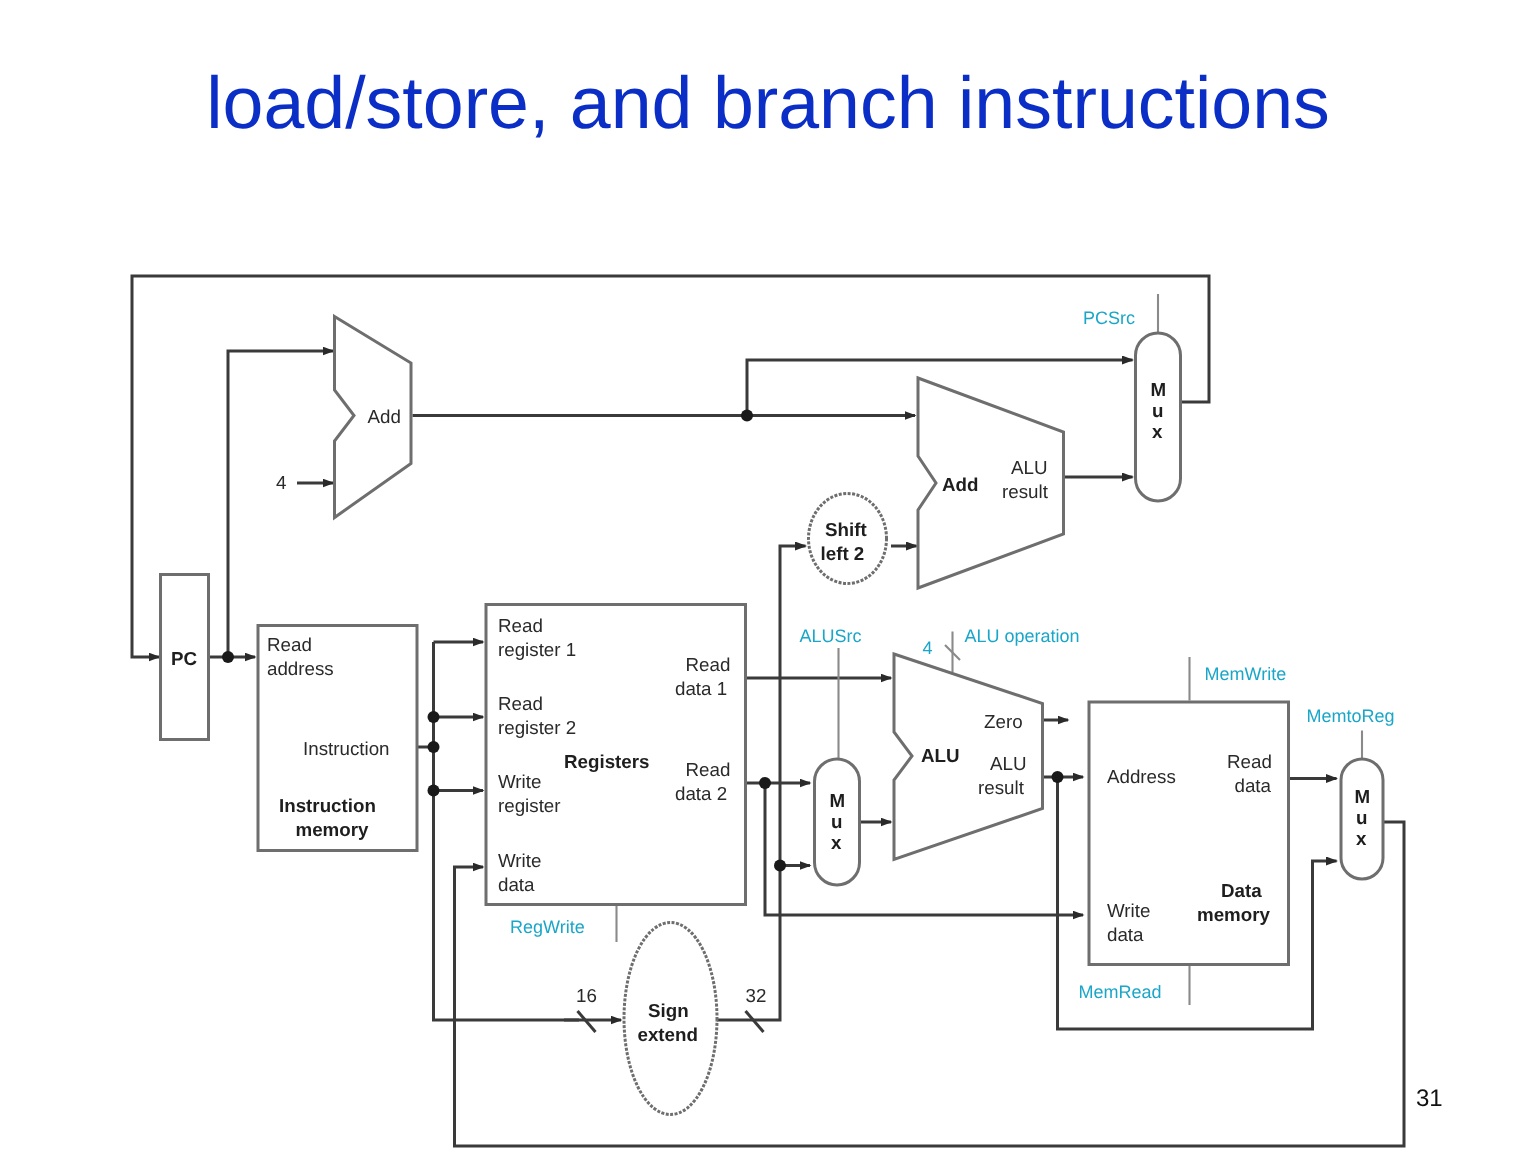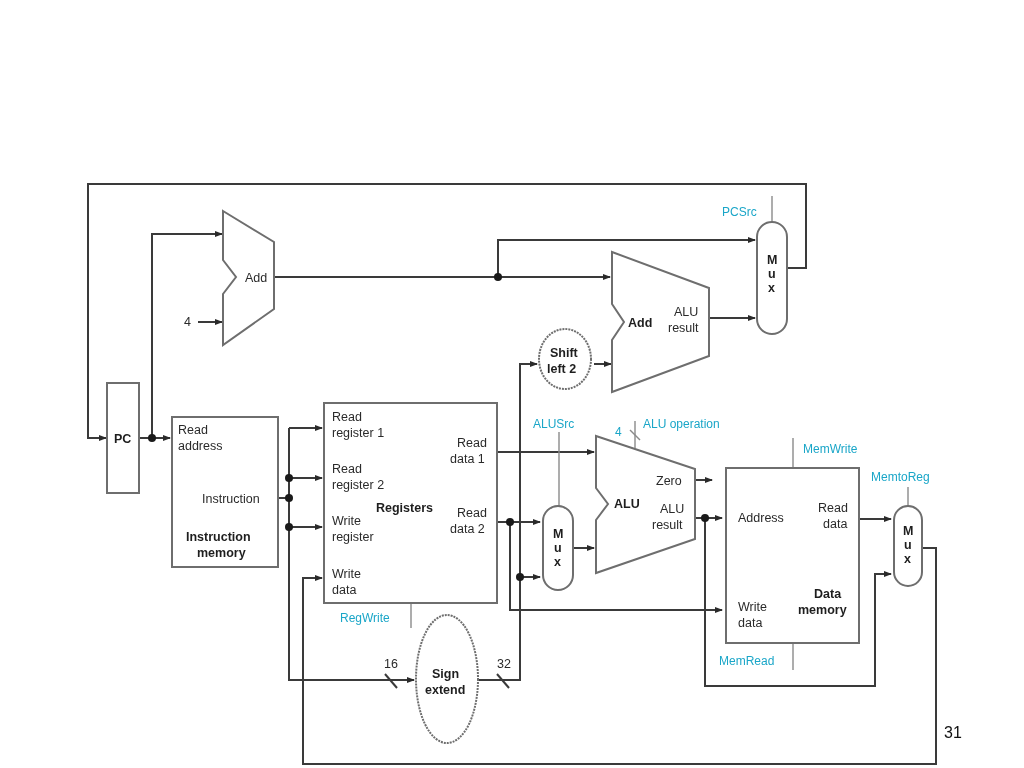--- a/index.html
+++ b/index.html
@@ -12,20 +12,21 @@
   .t { font-family: "Liberation Sans", sans-serif; font-size: 12.5px; fill: #2a2a2a; }
   .tb { font-family: "Liberation Sans", sans-serif; font-size: 12.5px; font-weight: bold; fill: #1e1e1e; }
   .tc { font-family: "Liberation Sans", sans-serif; font-size: 12px; fill: #1aa6c8; }
   .dot { fill: #1a1a1a; }
   .pg { position: absolute; left: 944px; top: 706px; font-size: 16px; color: #111; font-family: "Liberation Sans", sans-serif; margin-top: 18px; }
 </style>
 </head>
 <body>
 
 <div class="title">
+  <div>load/store, and branch instructions</div>
 </div>
 
 <svg width="1024" height="768" viewBox="0 0 1024 768">
   <defs>
     <marker id="arr" markerWidth="8" markerHeight="6" refX="7" refY="3" orient="auto" markerUnits="userSpaceOnUse">
       <path d="M0,0 L8,3 L0,6 Z" fill="#2a2a2a"></path>
     </marker>
   </defs>
 
   <g>

